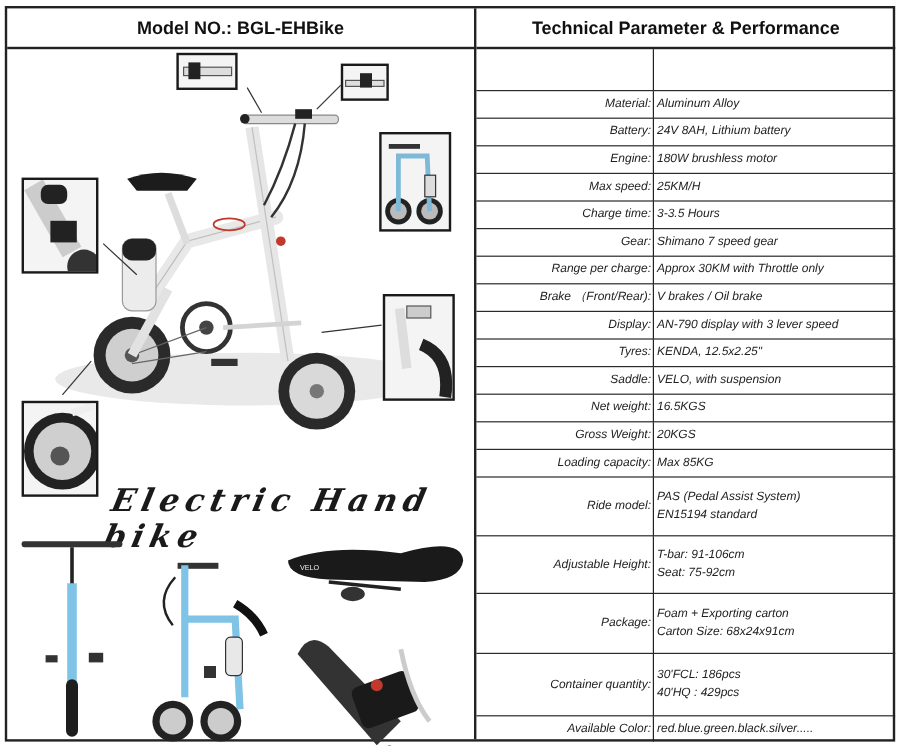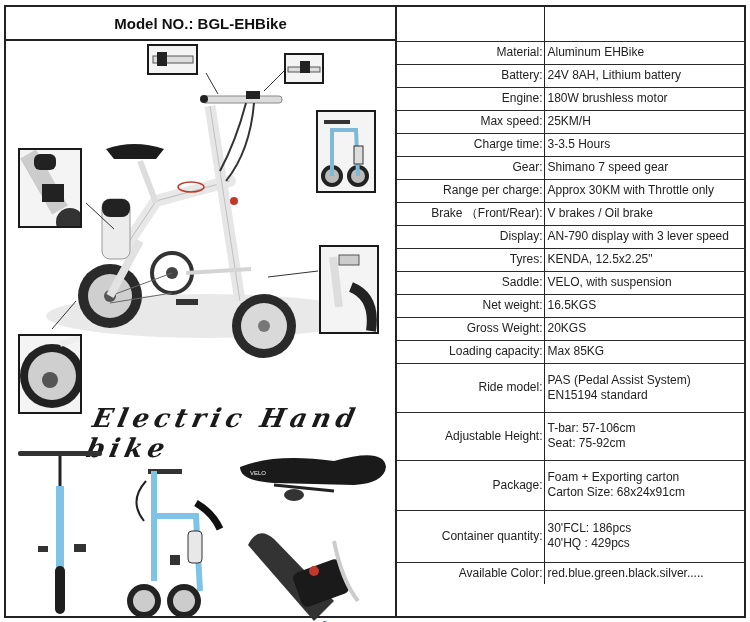--- a/index.html
+++ b/index.html
@@ -10,21 +10,21 @@
   .left-col { position: absolute; left: 0; top: 0; width: 391px; height: 609px; border-right: 2px solid #222; }
   .right-col { position: absolute; left: 391px; top: 0; width: 349px; height: 609px; }
 
   .head-cell { height: 34px; border-bottom: 2px solid #222; display: flex; align-items: center; justify-content: center; font-weight: bold; font-size: 15px; color: #111; }
 
   .images { position: absolute; left: 0; top: 34px; width: 389px; height: 575px; }
 
   .callout { position: absolute; border: 2px solid #1a1a1a; background: #f4f4f4; overflow: hidden; }
 
   .spec-table { width: 349px; border-collapse: collapse; table-layout: fixed; }
-  .spec-table td { border-bottom: 1px solid #2a2a2a; font-size: 12px; vertical-align: middle; line-height: 15px; color: #222; }
+  .spec-table td { border-bottom: 1px solid #2a2a2a; font-size: 10px; vertical-align: middle; line-height: 15px; color: #222; font-style: italic; }
   .spec-table td.k { width: 147px; text-align: right; padding-right: 1px; border-right: 1px solid #222; }
   .spec-table td.v { padding-left: 3px; }
   .spec-table tr.last td { border-bottom: none; }
 
   .script-title { position: absolute; left: 84px; top: 362px; font-family: "DejaVu Serif", serif; font-style: italic; font-weight: bold; font-size: 26px; letter-spacing: 5px; color: #1a1a1a; transform: skewX(-12deg); }
 </style>
 </head>
 <body>
 
 <div class="sheet">
@@ -159,29 +159,30 @@
         <path d="M14 24 Q24 4 40 18 L100 80 L80 100 Z" fill="#333"></path>
         <rect x="62" y="44" width="50" height="36" rx="6" fill="#1a1a1a" transform="rotate(-20 87 62)"></rect>
         <circle cx="80" cy="50" r="5" fill="#c0392b"></circle>
         <path d="M100 20 Q108 60 124 80" stroke="#ccc" stroke-width="4" fill="none"></path>
         <path d="M90 100 L130 110 L80 110 Z" fill="#1f4fa0"></path>
       </svg>
     </div>
   </div>
 
   <div class="right-col">
+    <div class="head-cell">Technical Parameter &amp; Performance</div>
     <table class="spec-table">
       <tbody>
           <tr style="height:34px;">
             <td class="k"></td>
             <td class="v"></td>
           </tr>
       <tr style="height:23px;">
             <td class="k">Material:</td>
-            <td class="v">Aluminum EHBike</td>
+            <td class="v">Aluminum Alloy</td>
           </tr>
       <tr style="height:23px;">
             <td class="k">Battery:</td>
             <td class="v">24V 8AH, Lithium battery</td>
           </tr>
       <tr style="height:23px;">
             <td class="k">Engine:</td>
             <td class="v">180W brushless motor</td>
           </tr>
       <tr style="height:23px;">
@@ -231,21 +232,21 @@
       <tr style="height:49px;">
             <td class="k">Ride model:</td>
             <td class="v">
               <div>PAS (Pedal Assist System)</div>
               <div>EN15194 standard</div>
             </td>
           </tr>
       <tr style="height:48px;">
             <td class="k">Adjustable Height:</td>
             <td class="v">
-              <div>T-bar: 57-106cm</div>
+              <div>T-bar: 91-106cm</div>
               <div>Seat: 75-92cm</div>
             </td>
           </tr>
       <tr style="height:50px;padding-left:40px;">
             <td class="k">Package:</td>
             <td class="v">
               <div>Foam + Exporting carton</div>
               <div>Carton  Size: 68x24x91cm</div>
             </td>
           </tr>

